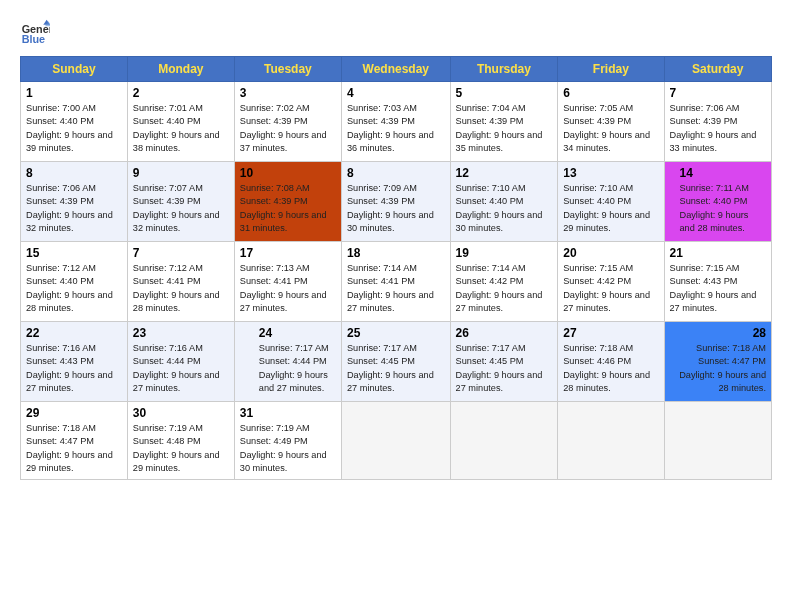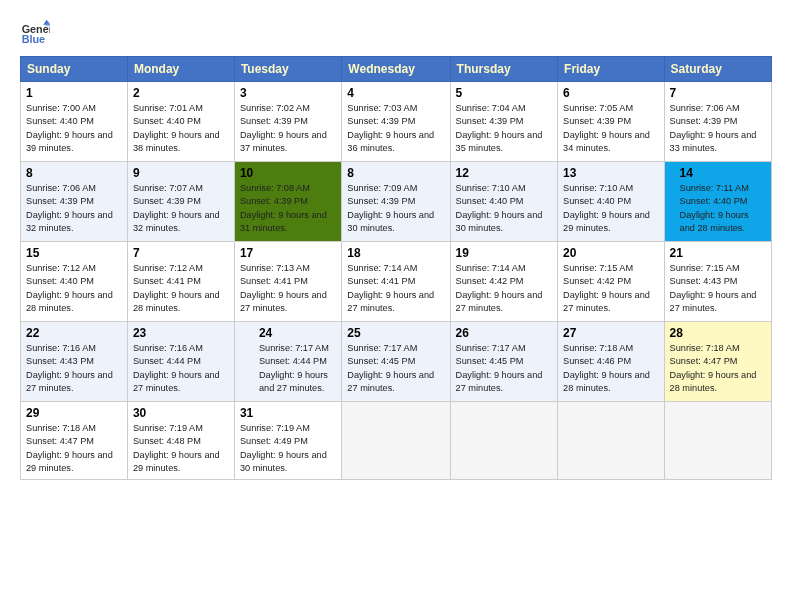--- a/index.html
+++ b/index.html
@@ -42,23 +42,23 @@
       font-size: 14px;
       color: #444;
     }
     .calendar {
       width: 100%;
       border-collapse: collapse;
       font-size: 10px;
     }
     .calendar th {
       background: #4472c4;
-      color: #fef9c3;
-      text-align: left;
-      padding: 5px 6px;
+      color: #fde047;
+      text-align: center;
+      padding: 5px 12px;
       font-size: 12px;
       font-weight: bold;
       border: 1px solid #3a65b0;
     }
     .calendar td {
       border: 1px solid #ccc;
       vertical-align: top;
       padding: 4px 5px;
       height: 80px;
       width: 110px;
@@ -156,37 +156,37 @@
         </tr>
         <tr>
           <td style="background: rgb(238, 242, 251);">
         <span class="day-num">8</span>
         <span class="day-info">Sunrise: 7:06 AM<br>Sunset: 4:39 PM<br>Daylight: 9 hours and 32 minutes.</span>
       </td>
           <td style="background: rgb(238, 242, 251);">
         <span class="day-num">9</span>
         <span class="day-info">Sunrise: 7:07 AM<br>Sunset: 4:39 PM<br>Daylight: 9 hours and 32 minutes.</span>
       </td>
-          <td style="background: #4d7c0f;">
+          <td style="background: #c2410c;">
         <span class="day-num">10</span>
         <span class="day-info">Sunrise: 7:08 AM<br>Sunset: 4:39 PM<br>Daylight: 9 hours and 31 minutes.</span>
       </td>
           <td style="background: rgb(238, 242, 251);">
         <span class="day-num">8</span>
         <span class="day-info">Sunrise: 7:09 AM<br>Sunset: 4:39 PM<br>Daylight: 9 hours and 30 minutes.</span>
       </td>
           <td style="background: rgb(238, 242, 251);">
         <span class="day-num">12</span>
         <span class="day-info">Sunrise: 7:10 AM<br>Sunset: 4:40 PM<br>Daylight: 9 hours and 30 minutes.</span>
       </td>
           <td style="background: rgb(238, 242, 251);">
         <span class="day-num">13</span>
         <span class="day-info">Sunrise: 7:10 AM<br>Sunset: 4:40 PM<br>Daylight: 9 hours and 29 minutes.</span>
       </td>
-          <td style="background: #0ea5e9; padding-left: 15px;">
+          <td style="background: #d946ef; padding-left: 15px;">
         <span class="day-num">14</span>
         <span class="day-info">Sunrise: 7:11 AM<br>Sunset: 4:40 PM<br>Daylight: 9 hours and 28 minutes.</span>
       </td>
         </tr>
         <tr>
           <td style="background: rgb(255, 255, 255);">
         <span class="day-num">15</span>
         <span class="day-info">Sunrise: 7:12 AM<br>Sunset: 4:40 PM<br>Daylight: 9 hours and 28 minutes.</span>
       </td>
           <td style="background: rgb(255, 255, 255);">
@@ -232,21 +232,21 @@
         <span class="day-info">Sunrise: 7:17 AM<br>Sunset: 4:45 PM<br>Daylight: 9 hours and 27 minutes.</span>
       </td>
           <td style="background: rgb(238, 242, 251);">
         <span class="day-num">26</span>
         <span class="day-info">Sunrise: 7:17 AM<br>Sunset: 4:45 PM<br>Daylight: 9 hours and 27 minutes.</span>
       </td>
           <td style="background: rgb(238, 242, 251);">
         <span class="day-num">27</span>
         <span class="day-info">Sunrise: 7:18 AM<br>Sunset: 4:46 PM<br>Daylight: 9 hours and 28 minutes.</span>
       </td>
-          <td style="background: #fef9c3;">
+          <td style="background: #3b82f6; text-align: right;">
         <span class="day-num">28</span>
         <span class="day-info">Sunrise: 7:18 AM<br>Sunset: 4:47 PM<br>Daylight: 9 hours and 28 minutes.</span>
       </td>
         </tr>
         <tr class="last-row">
           <td style="background: rgb(255, 255, 255);">
         <span class="day-num">29</span>
         <span class="day-info">Sunrise: 7:18 AM<br>Sunset: 4:47 PM<br>Daylight: 9 hours and 29 minutes.</span>
       </td>
           <td style="background: rgb(255, 255, 255);">

